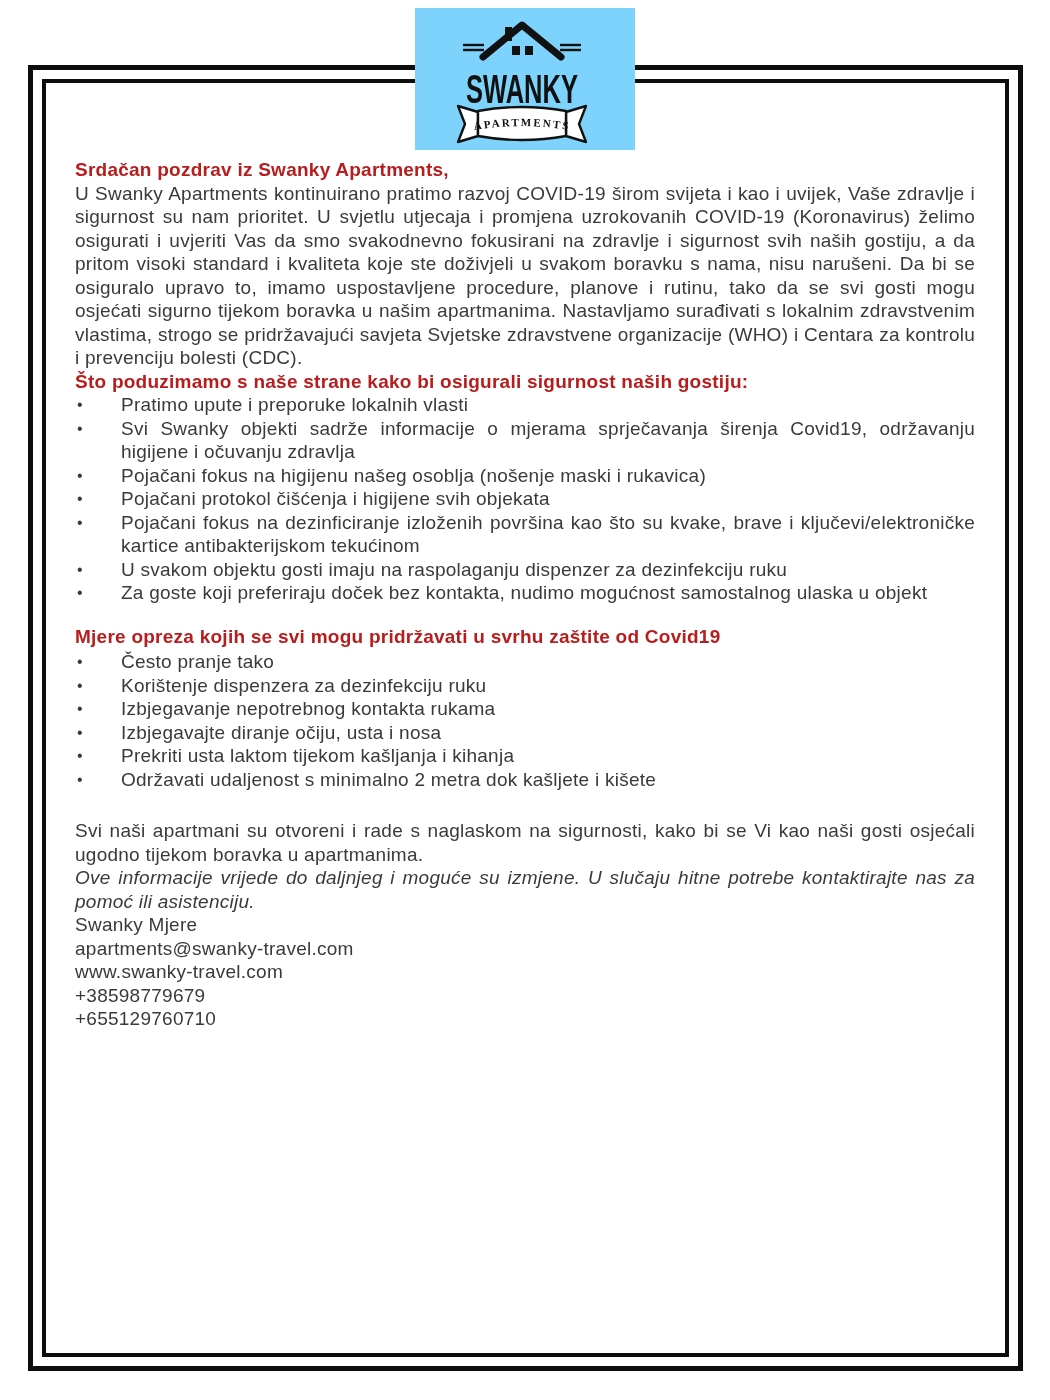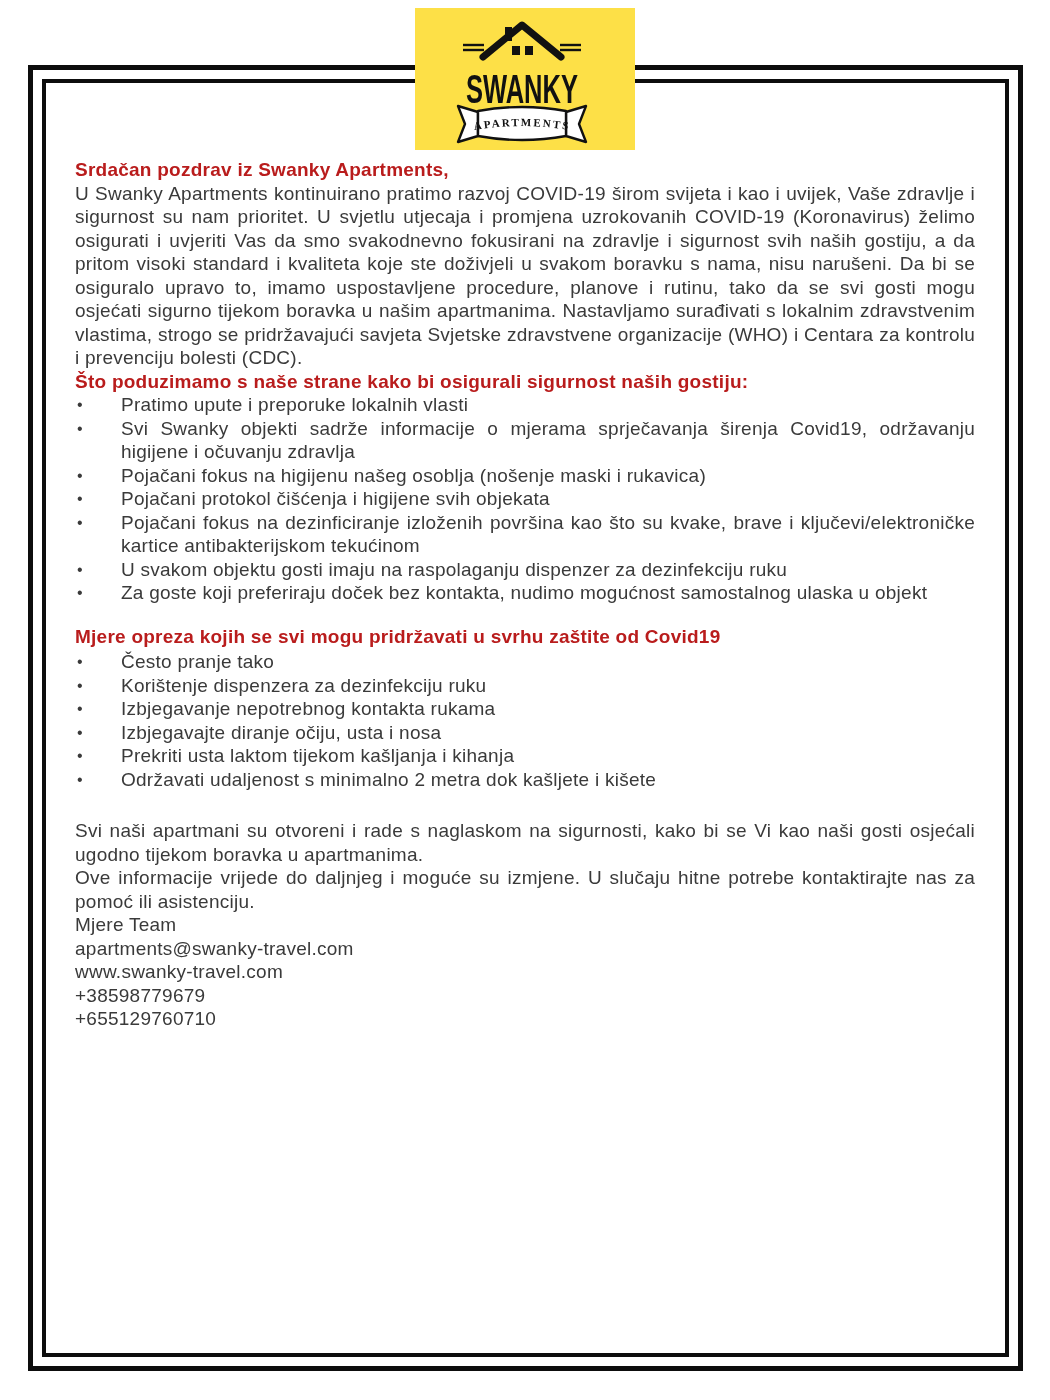--- a/index.html
+++ b/index.html
@@ -11,40 +11,40 @@
   .frame-outer{
     position:absolute;left:28px;top:65px;width:995px;height:1306px;
     border:5px solid #0d0d0d;box-sizing:border-box;
   }
   .frame-inner{
     position:absolute;left:42px;top:79px;width:967px;height:1278px;
     border:4px solid #0d0d0d;box-sizing:border-box;
   }
   .logo-box{
     position:absolute;left:415px;top:8px;width:220px;height:142px;
-    background:#fde047;z-index:5;
+    background:#7dd3fc;z-index:5;
   }
   .content{
     position:absolute;left:75px;top:158px;width:900px;
     font-size:19px;line-height:23.5px;letter-spacing:0.25px;
   }
   .content p{margin:0;}
   .bold{font-weight:bold;color:#b91c1c;}
   .greeting{margin:0 0 47px 0;}
   .justify{text-align:justify;}
   .intro{margin:0 0 20px 0;}
   .section-heading{margin:0 0 4px 0;}
   .section-heading.tight{margin:0 0 2px 0;}
   .bullets{margin:0 0 20px 0;}
   .bullets.last{margin:0 0 28px 0;}
   .bullet-item{display:flex;padding-left:2px;}
   .bullet-dot{flex:none;width:20px;font-size:16px;}
   .bullet-text{flex:1;text-align:justify;margin-left:24px;}
   .closing{margin:0 0 46px 0;}
-  .notice{margin:0 0 23px 0;}
+  .notice{margin:0 0 23px 0;font-style:italic;}
   .valediction{margin:0 0 24px 0;}
   .signature p{margin:0;}
 </style>
 </head>
 <body>
 
 <div>
 
   <div class="frame-outer"></div>
   <div class="frame-inner"></div>
@@ -143,21 +143,21 @@
         <span class="bullet-text">Održavati udaljenost s minimalno 2 metra dok kašljete i kišete</span>
       </div>
     </div>
 
     <p class="closing justify">Svi naši apartmani su otvoreni i rade s naglaskom na sigurnosti, kako bi se Vi kao naši gosti osjećali ugodno tijekom boravka u apartmanima.</p>
 
     <p class="notice justify">Ove informacije vrijede do daljnjeg i moguće su izmjene. U slučaju hitne potrebe kontaktirajte nas za pomoć ili asistenciju.</p>
 
 
     <div class="signature">
-      <p>Mjere Team</p>
+      <p>Swanky Mjere</p>
       <p>apartments@swanky-travel.com</p>
       <p>www.swanky-travel.com</p>
       <p>+38598779679</p>
       <p>+655129760710</p>
     </div>
 
   </div>
 </div>
 
 </body></html>

